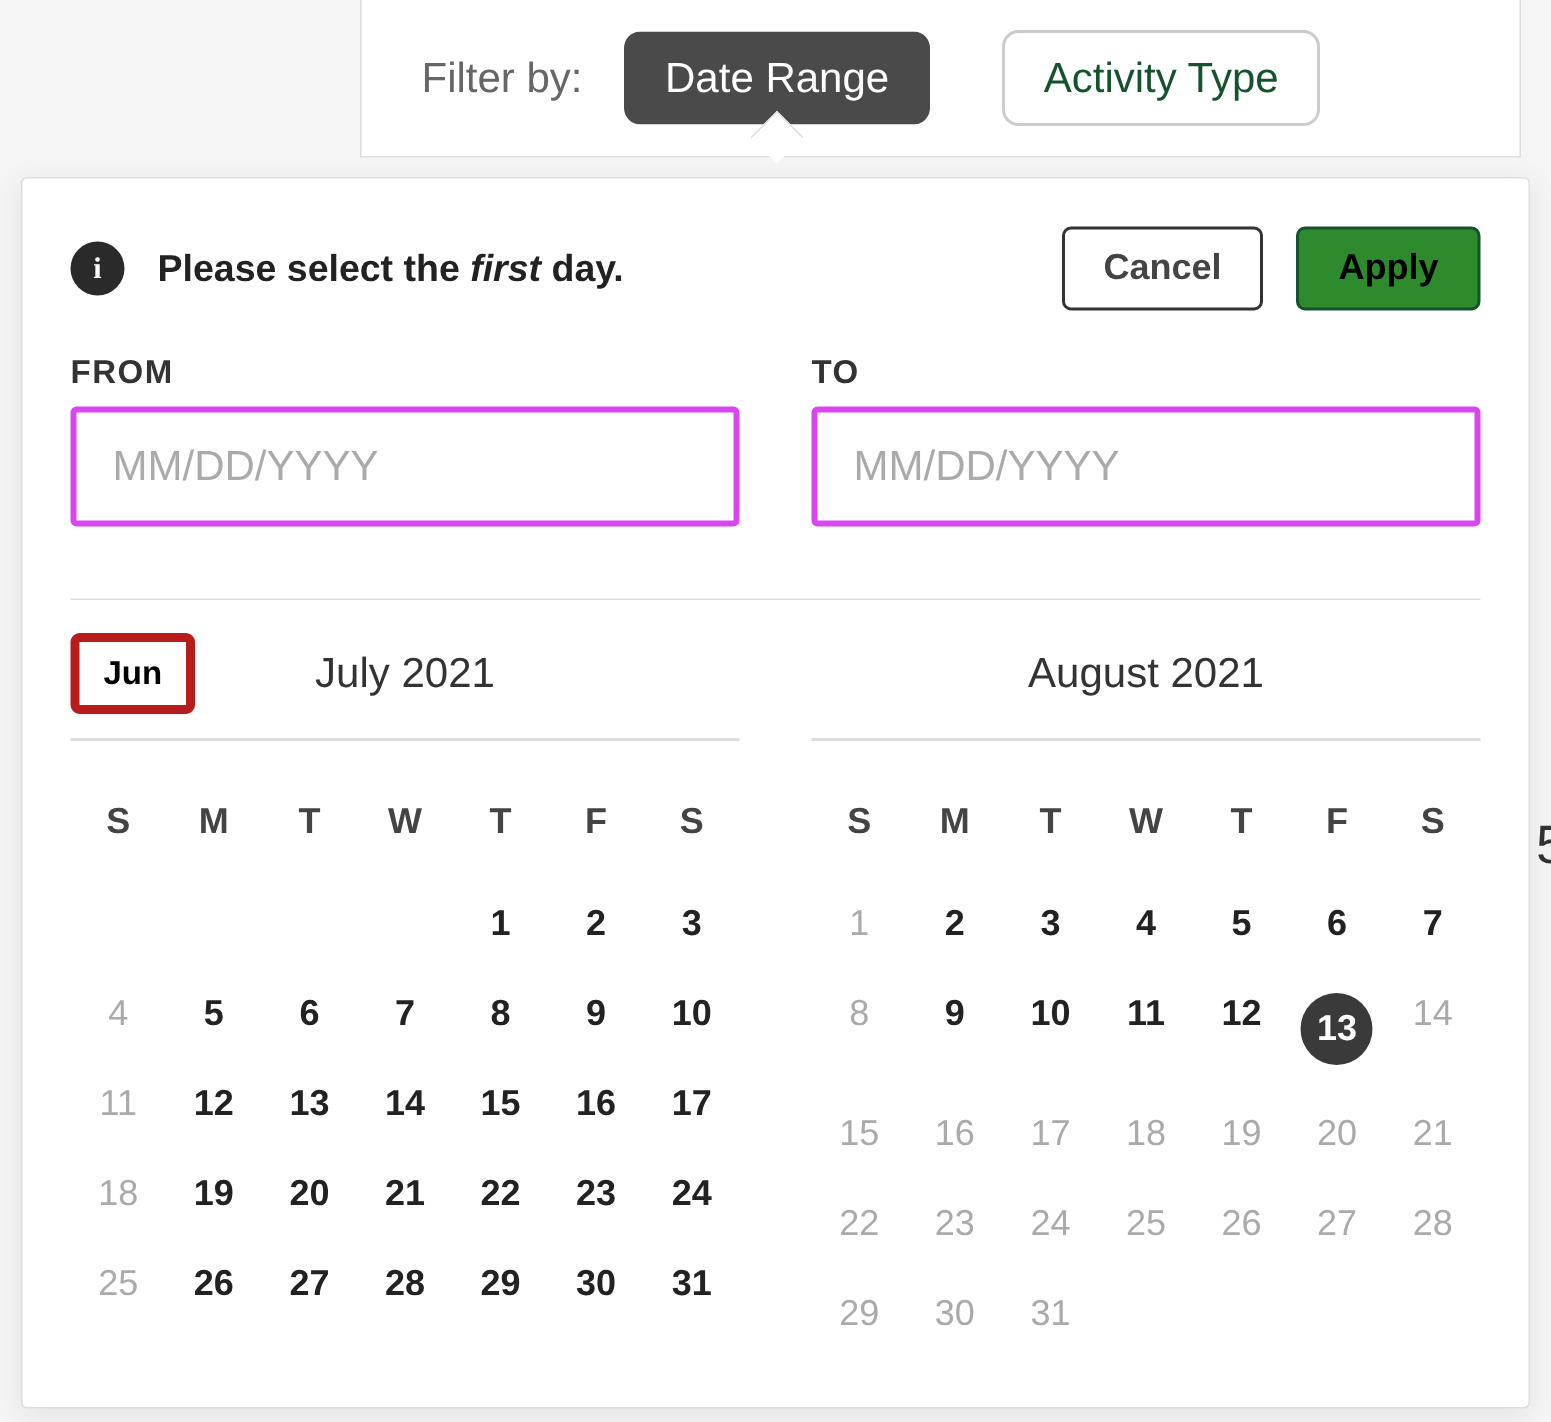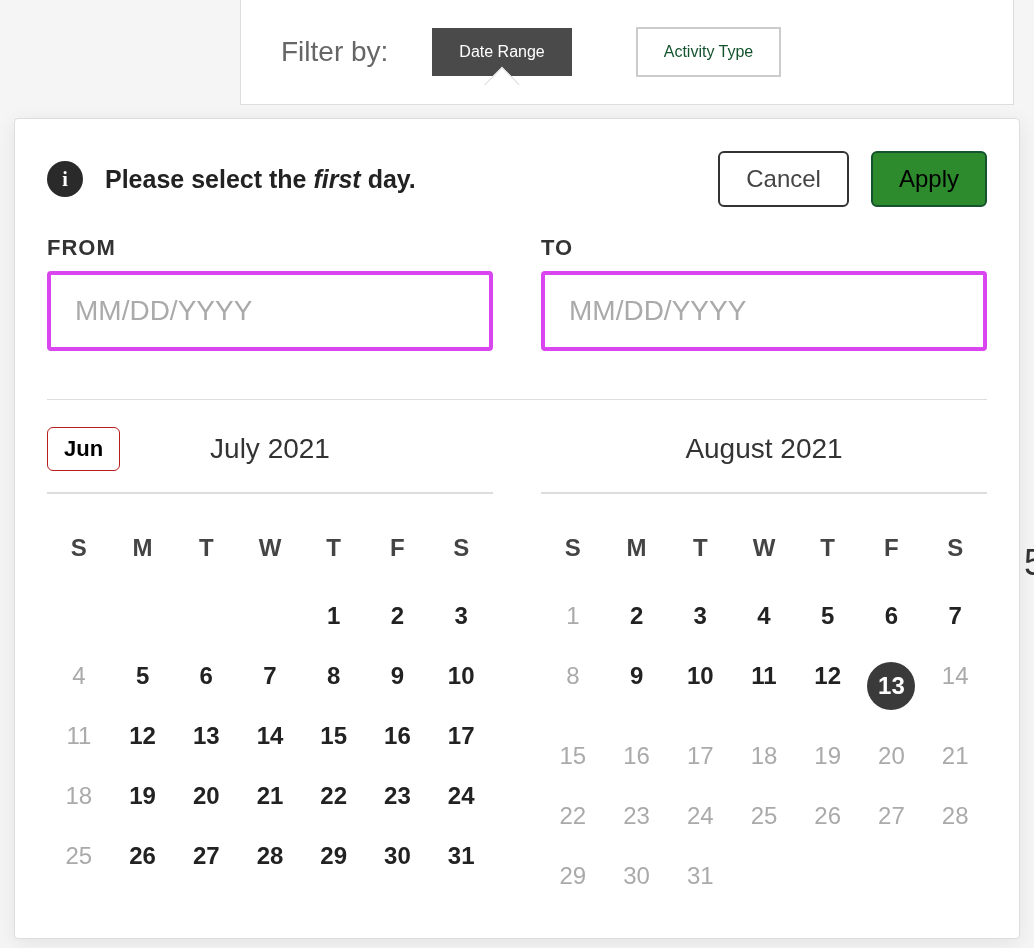--- a/index.html
+++ b/index.html
@@ -20,30 +20,30 @@
       top: 0;
       left: 240px;
       right: 20px;
       height: 105px;
       background: #fff;
       border: 1px solid #ddd;
       border-top: none;
       display: flex;
       align-items: center;
       padding: 0 40px;
-      gap: 44px;
+      gap: 28px;
     }
     .filter-label {
       font-size: 28px;
       color: #666;
     }
     .filter-btn {
       padding: 14px 26px;
-      border-radius: 0;
-      font-size: 16px;
+      border-radius: 11px;
+      font-size: 28px;
       font-weight: 500;
       border: 1px solid transparent;
       cursor: pointer;
       position: relative;
     }
     .filter-btn.active {
       background: #4a4a4a;
       color: #fff;
     }
     .filter-btn.inactive {
@@ -109,21 +109,21 @@
     .info-text em {
       font-style: italic;
     }
     .btn-group {
       display: flex;
       gap: 22px;
     }
     .btn {
       padding: 12px 26px;
       font-size: 24px;
-      font-weight: 400;
+      font-weight: 700;
       border-radius: 6px;
       cursor: pointer;
     }
     .btn-cancel {
       background: #fff;
       color: #444;
       border: 2px solid #333;
     }
     .btn-apply {
       background: #2d8a2d;
@@ -173,21 +173,21 @@
       display: flex;
       align-items: center;
       position: relative;
       height: 50px;
       margin-bottom: 18px;
     }
     .nav-btn {
       padding: 8px 16px;
       font-size: 22px;
       font-weight: 600;
-      border: 1px solid #b91c1c;
+      border: 6px solid #b91c1c;
       background: #fff;
       border-radius: 6px;
       cursor: pointer;
     }
     .month-title {
       position: absolute;
       left: 0;
       right: 0;
       text-align: center;
       font-size: 28px;

